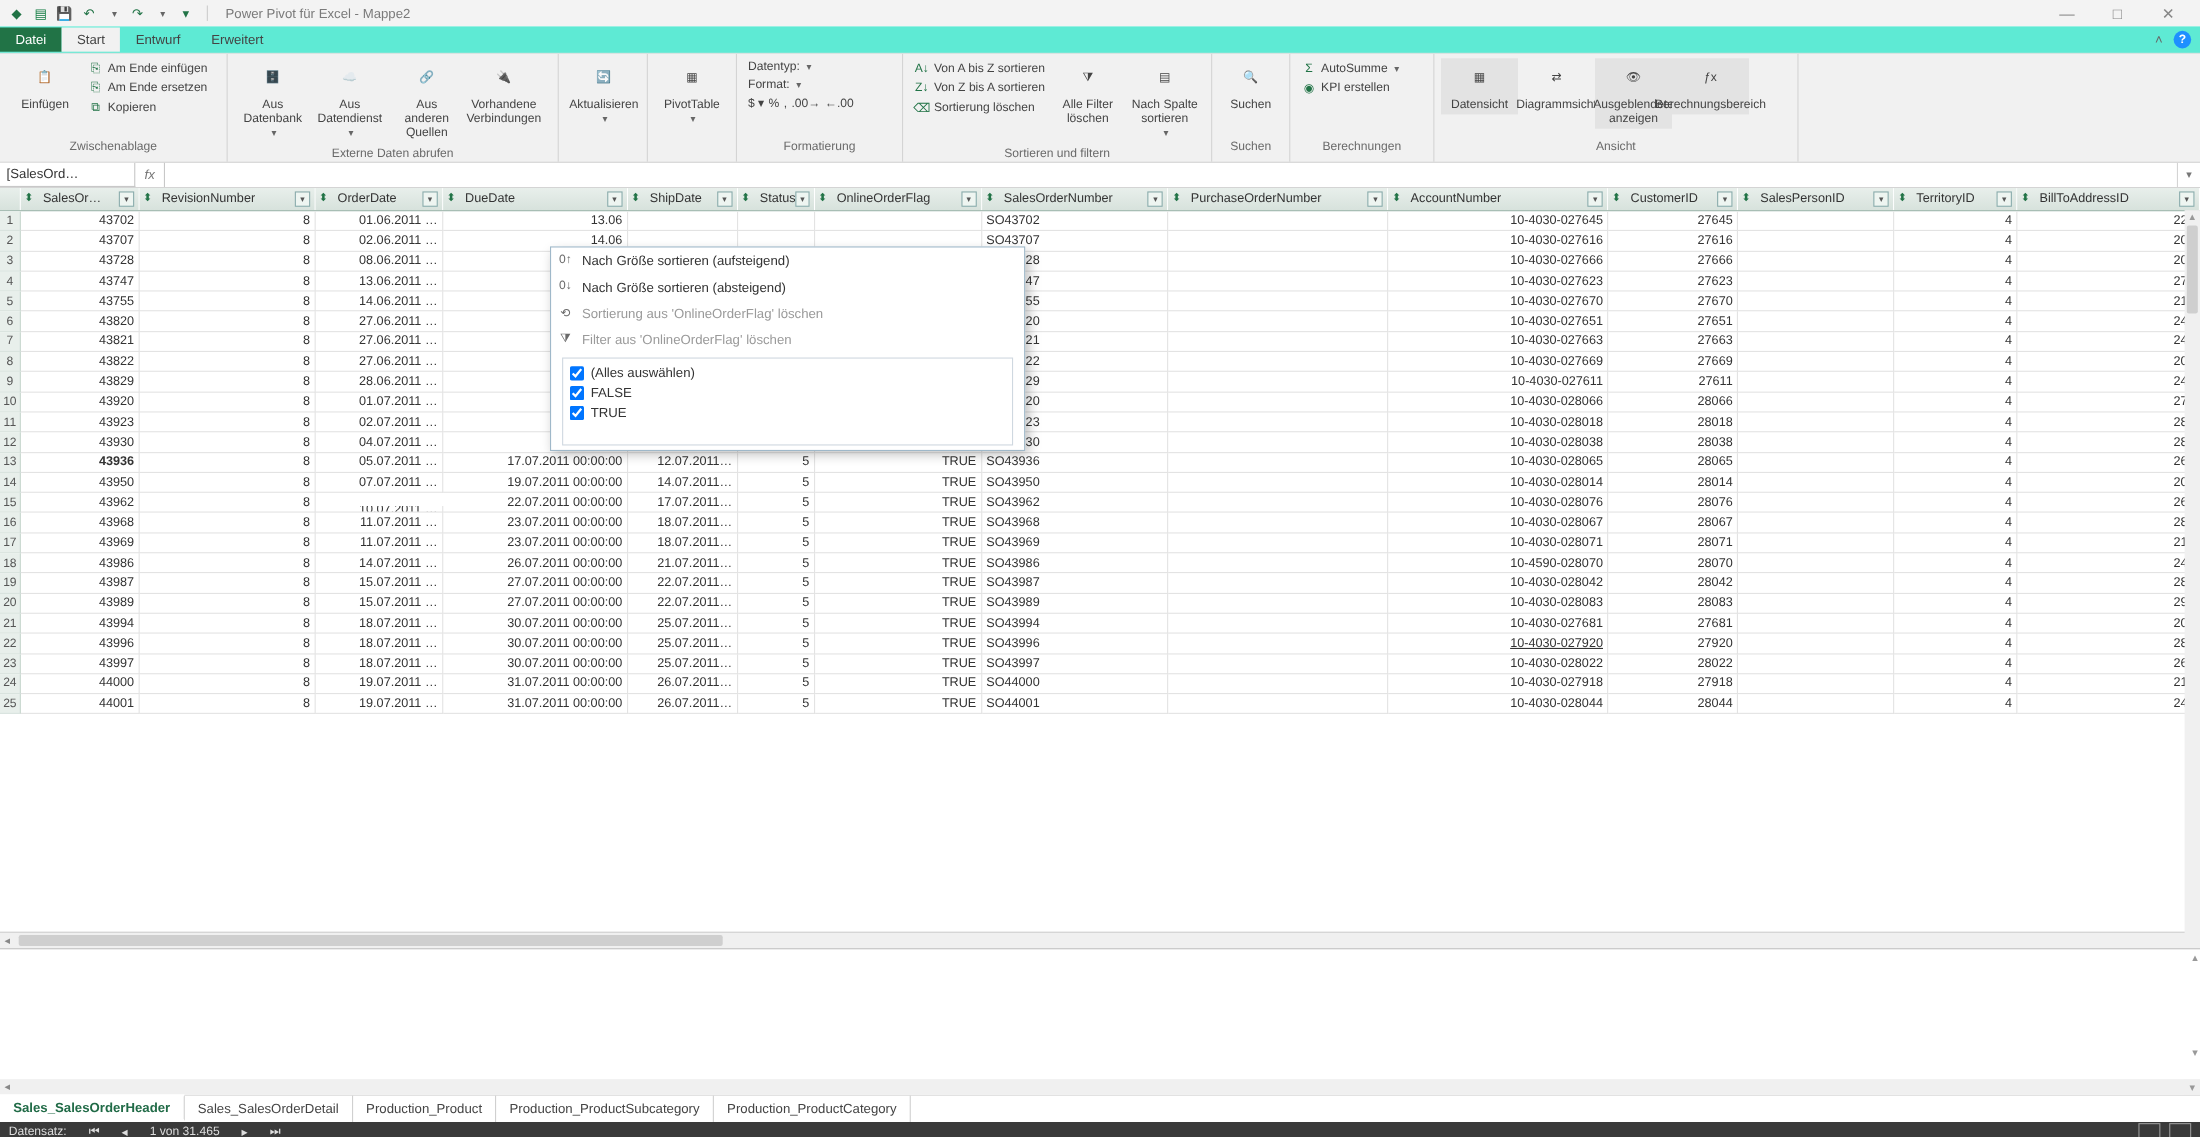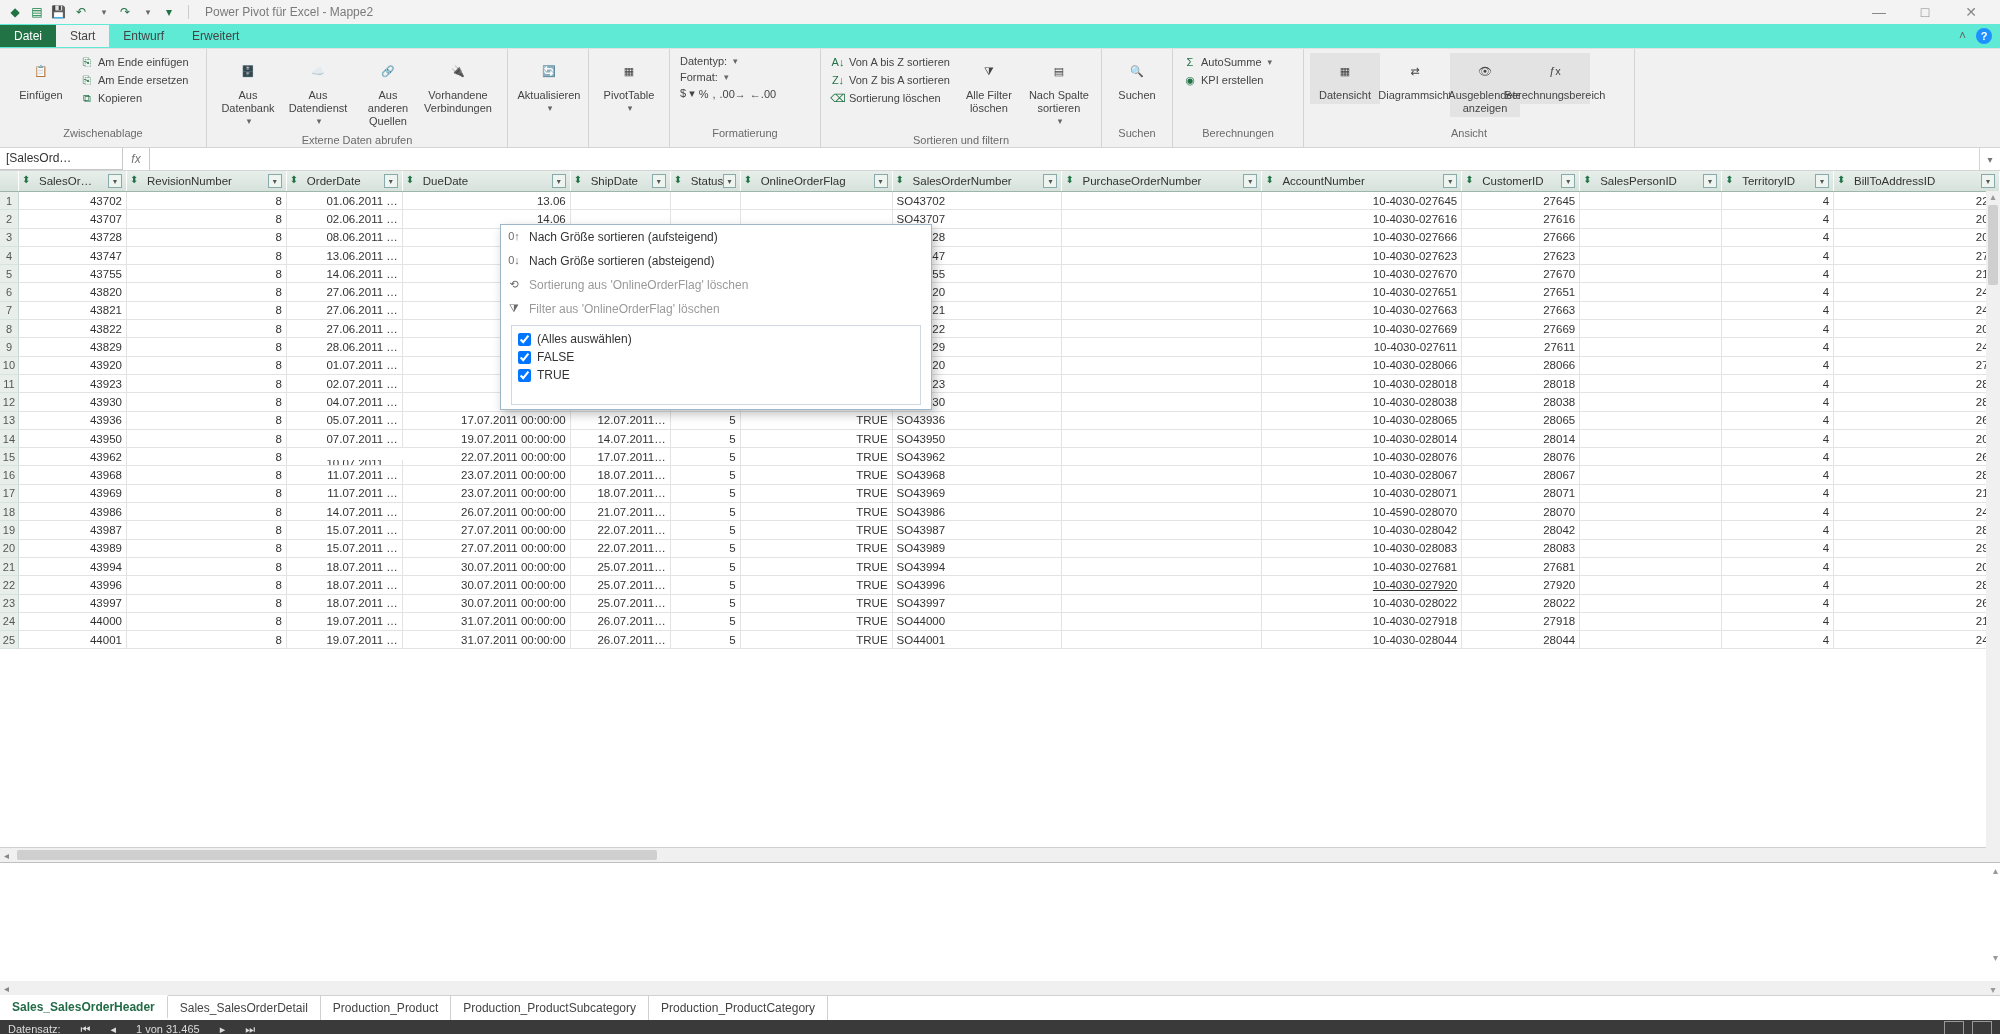--- a/index.html
+++ b/index.html
@@ -554,21 +554,21 @@
         <div class="cell" style="width: 170px;">SO43930</div>
         <div class="cell" style="width: 200px;"></div>
         <div class="cell c-right" style="width: 200px;">10-4030-028038</div>
         <div class="cell c-right" style="width: 118px; text-align: center;">28038</div>
         <div class="cell c-right" style="width: 142px;"></div>
         <div class="cell c-right" style="width: 112px;">4</div>
         <div class="cell c-right" style="width: 166px;">282</div>
       </div>
       <div class="grid-row">
         <div class="rownum">13</div>
-        <div class="cell c-right" style="width: 108px;">43936</div>
+        <div class="cell c-right" style="width: 108px; font-weight: bold;">43936</div>
         <div class="cell c-right" style="width: 160px;">8</div>
         <div class="cell c-right" style="width: 116px;">05.07.2011 …</div>
         <div class="cell c-right" style="width: 168px;">17.07.2011 00:00:00</div>
         <div class="cell c-right" style="width: 100px;">12.07.2011…</div>
         <div class="cell c-right" style="width: 70px;">5</div>
         <div class="cell c-right" style="width: 152px;">TRUE</div>
         <div class="cell" style="width: 170px;">SO43936</div>
         <div class="cell" style="width: 200px;"></div>
         <div class="cell c-right" style="width: 200px;">10-4030-028065</div>
         <div class="cell c-right" style="width: 118px;">28065</div>

